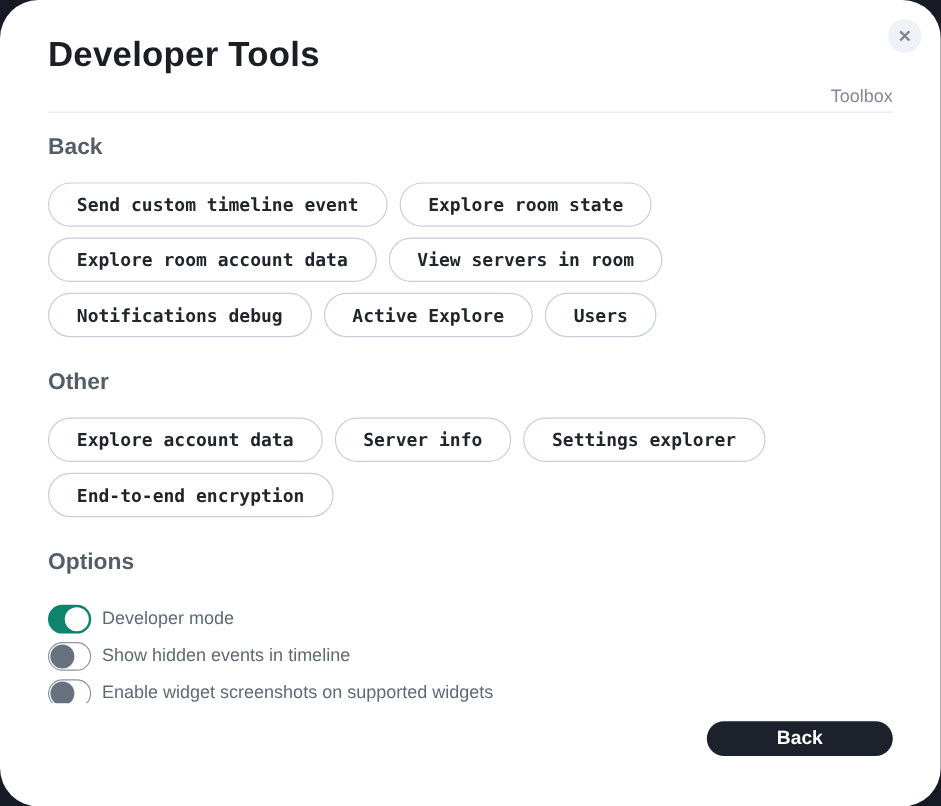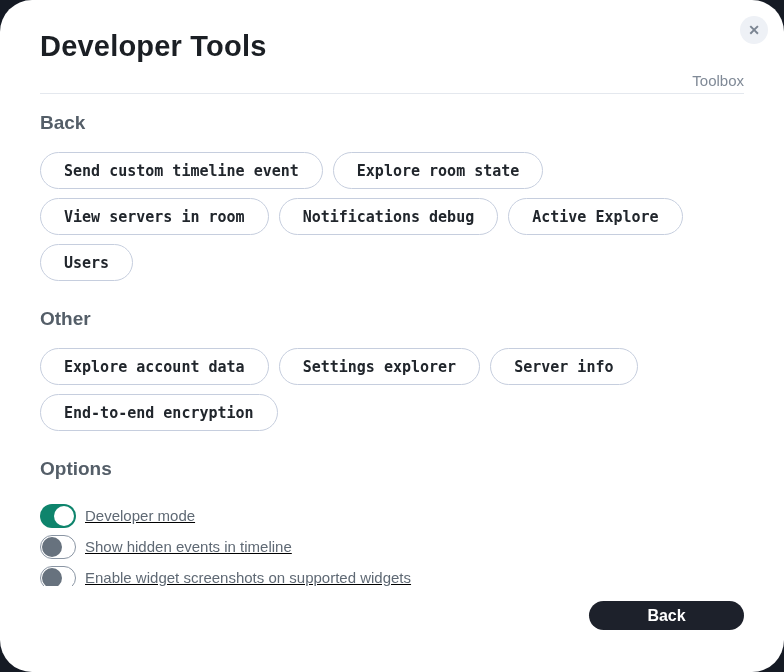--- a/index.html
+++ b/index.html
@@ -56,21 +56,21 @@
     height: 37px; padding: 0 23px;
     background: #ffffff;
     border: 1px solid #c6cede;
     border-radius: 18.5px;
     font-family: "DejaVu Sans Mono", "Liberation Mono", monospace;
     font-size: 15px; font-weight: 700; color: #21262c;
     display: inline-flex; align-items: center; justify-content: center;
     cursor: pointer; white-space: nowrap;
   }
   .toggles { margin-top: 23px; display: flex; flex-direction: column; gap: 7px; }
-  .toggle-row { display: flex; align-items: center; height: 24px; text-decoration: underline; }
+  .toggle-row { display: flex; align-items: center; height: 24px; }
   .toggle {
     position: relative; width: 36px; height: 24px; border-radius: 12px;
     flex: none; cursor: pointer;
   }
   .toggle .knob {
     position: absolute; top: 2px; width: 20px; height: 20px; border-radius: 50%;
   }
   .toggle.on { background: #0e846c; }
   .toggle.on .knob { right: 2px; background: #ffffff; }
   .toggle.off { background: #ffffff; border: 1px solid #8a95a3; }
@@ -102,31 +102,32 @@
 
     <div class="content">
       <h1 class="title">Developer Tools</h1>
       <div class="subtitle">Toolbox</div>
       <hr class="divider">
 
       <h2 class="section-heading after-divider">Back</h2>
       <div class="btn-row">
         <button class="tool-btn">Send custom timeline event</button>
         <button class="tool-btn">Explore room state</button>
+        <button class="tool-btn">Explore room account data</button>
         <button class="tool-btn">View servers in room</button>
         <button class="tool-btn">Notifications debug</button>
         <button class="tool-btn">Active Explore</button>
         <button class="tool-btn">Users</button>
       </div>
 
       <h2 class="section-heading after-buttons">Other</h2>
       <div class="btn-row">
         <button class="tool-btn">Explore account data</button>
+        <button class="tool-btn">Server info</button>
         <button class="tool-btn">Settings explorer</button>
-        <button class="tool-btn">Server info</button>
         <button class="tool-btn">End-to-end encryption</button>
       </div>
 
       <h2 class="section-heading after-buttons">Options</h2>
       <div class="toggles">
         <div class="toggle-row">
           <div class="toggle on">
             <div class="knob"></div>
           </div>
           <span class="toggle-label">Developer mode</span>

